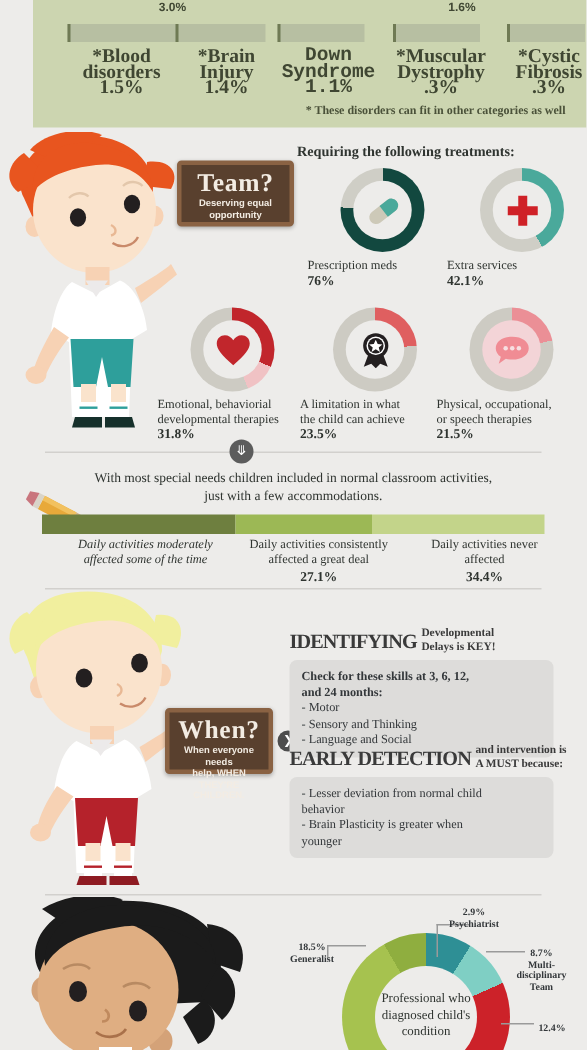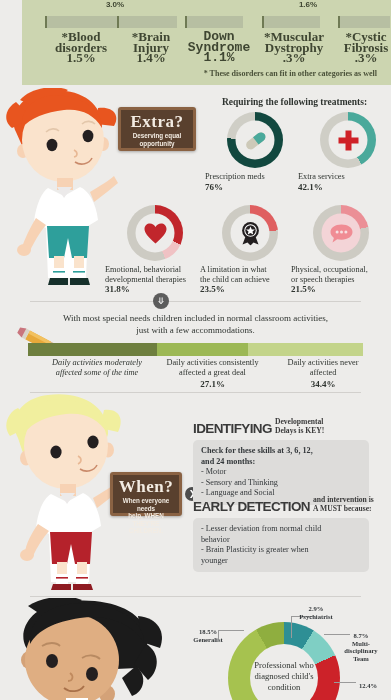--- a/index.html
+++ b/index.html
@@ -83,21 +83,21 @@
     padding: 1px 4px 3px 4px;
   }
 
   
   .donut-head {
     position: absolute;
     font-family: "Liberation Serif", serif;
     font-weight: bold;
     font-size: 9.5px;
     color: #2f3430;
-    text-align: center;
+    text-align: left;
   }
   .donut-cell { position: absolute; width: 100px; }
   .donut {
     width: 56px; height: 56px;
     margin: 0 auto;
     border-radius: 50%;
     position: relative;
   }
   .donut .hole {
     position: absolute;
@@ -176,21 +176,21 @@
     color: #2f3430;
   }
   .band-cap b { display: block; margin-top: 1px; font-size: 9px; }
 
   
   .pencil { position: absolute; left: 14px; top: 325px; width: 42px; height: 30px; }
 
   
   .panel-head { position: absolute; }
   .head-strong {
-    font-family: Liberation Sans, sans-serif;
+    font-family: Liberation Serif, serif;
     font-weight: bold;
     font-size: 13.5px;
     color: #3a3a3a;
     letter-spacing: -0.6px;
     display: inline-block;
     vertical-align: bottom;
   }
   .head-sub {
     display: inline-block;
     vertical-align: bottom;
@@ -332,21 +332,21 @@
   <rect x="51" y="180" width="12" height="11" fill="#ffffff"></rect>
   <rect x="71" y="180" width="12" height="11" fill="#ffffff"></rect>
   <rect x="51" y="183" width="12" height="1.6" fill="#2e9f9b"></rect>
   <rect x="71" y="183" width="12" height="1.6" fill="#2e9f9b"></rect>
 
   <path d="M48 190 L66 190 L66 197 L46 197 Z" fill="#16302b"></path>
   <path d="M68 190 L86 190 L88 197 L68 197 Z" fill="#16302b"></path>
 </svg>
 
 <div class="chalk" style="left:118px; top:107px; width:78px; height:44px;">
-  <div class="big">Extra?</div>
+  <div class="big">Team?</div>
   <div class="small">Deserving equal<br>opportunity</div>
 </div>
 
 <div class="donut-head" style="left:198px; top:97px; width:193px;">Requiring the following treatments:</div>
 
 <div class="donut-cell" style="left:205px; top:112px;">
   <div class="donut" style="background: conic-gradient(#12483f 0% 76%, #cfcec6 76% 100%);">
     <div class="hole">
       <svg class="gly" width="26" height="26" viewBox="0 0 26 26">
         <g transform="rotate(-38 13 13)">

